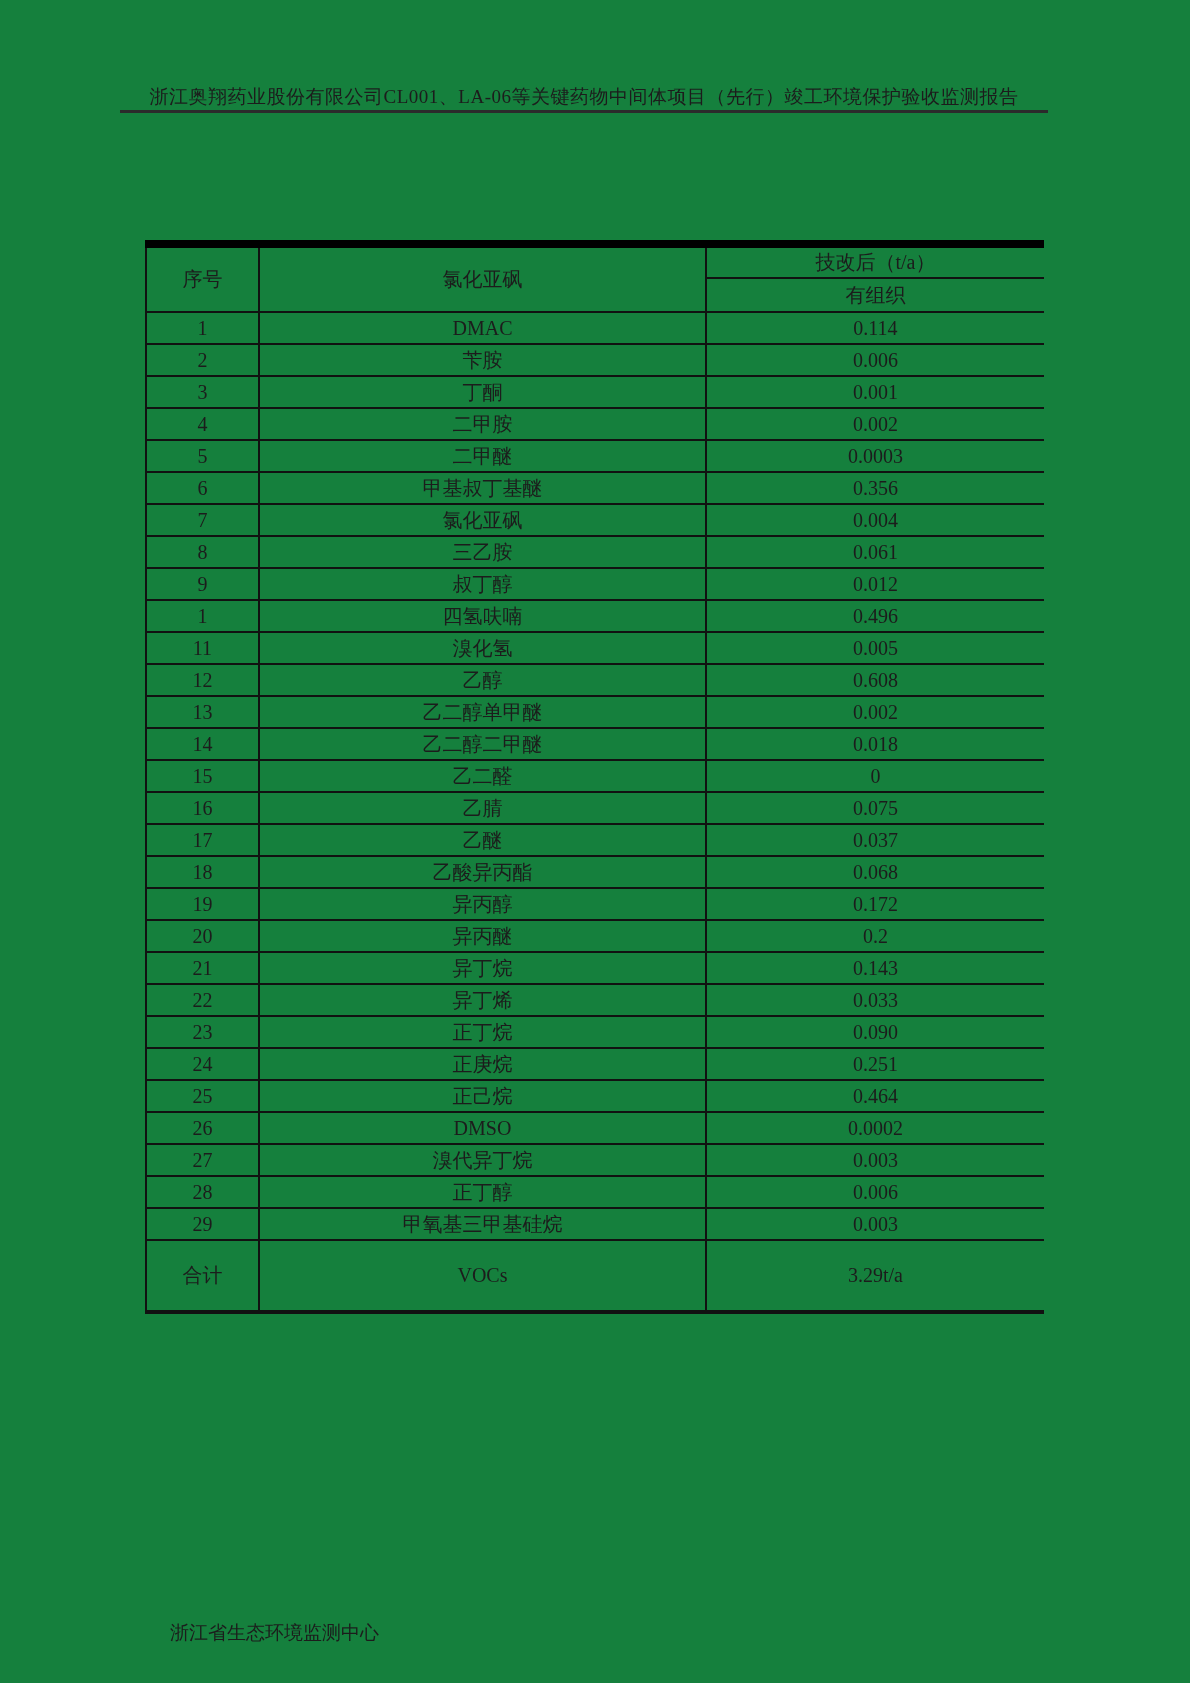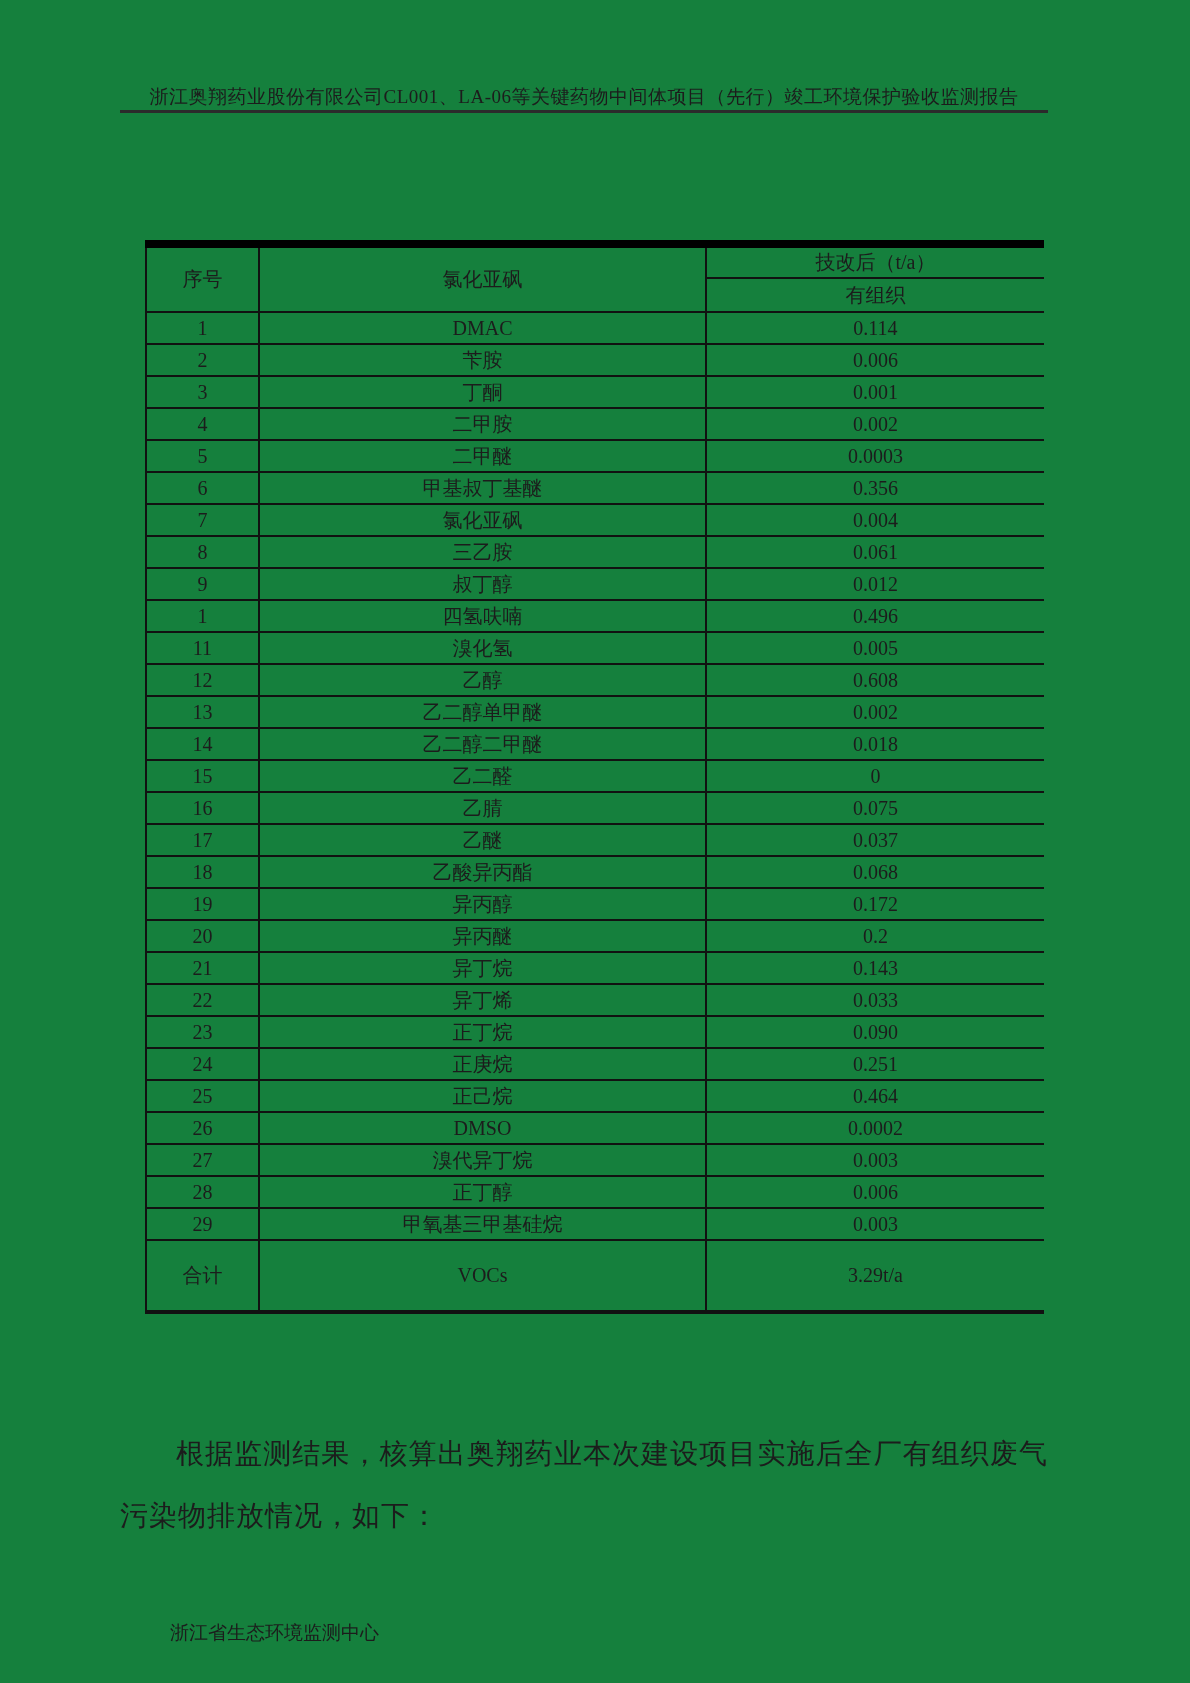--- a/index.html
+++ b/index.html
@@ -232,17 +232,16 @@
           <td class="c3">0.003</td>
         </tr>
         <tr class="total-row">
           <td class="c1">合计</td>
           <td class="c2">VOCs</td>
           <td class="c3">3.29t/a</td>
         </tr>
       </tbody>
   </table>
 
-  <p class="body-paragraph">根据监测结果，核算出奥翔药业本次建设项目实施后全厂有组织废气污染物排放情况，如下：</p>
 
   <div class="page-footer-left">浙江省生态环境监测中心</div>
 
 </div>
 
 </body></html>

